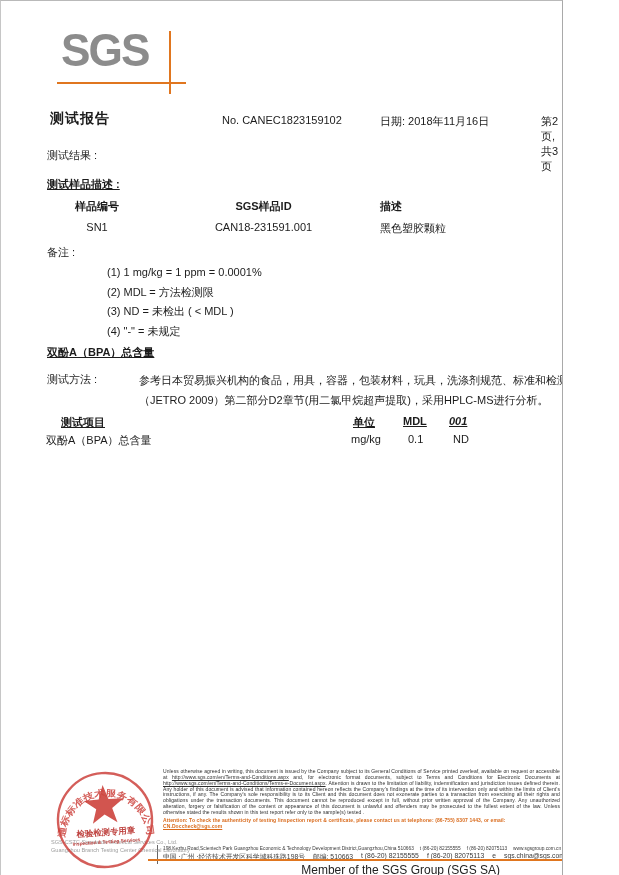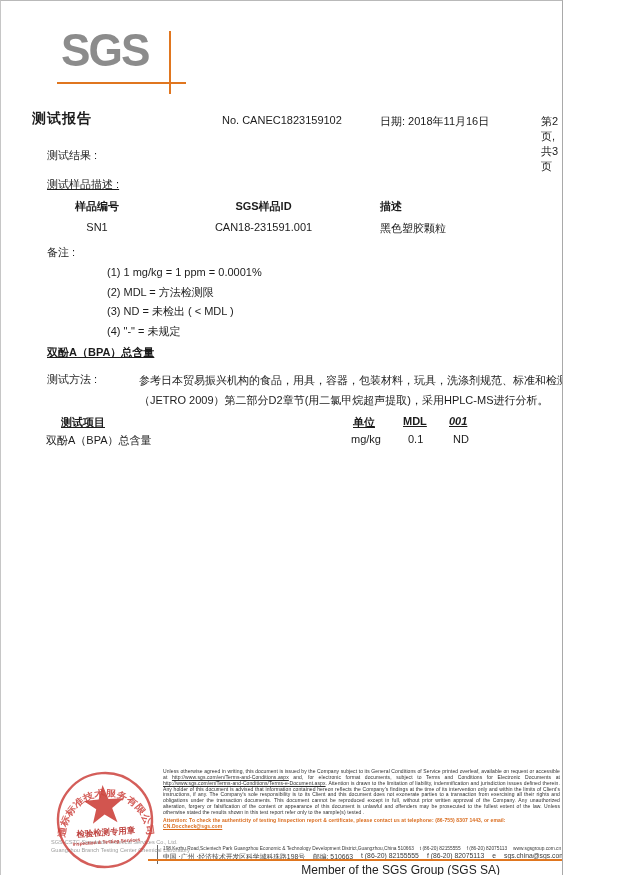--- a/index.html
+++ b/index.html
@@ -11,28 +11,28 @@
     overflow:hidden;
   }
   .abs { position:absolute; }
 
   
   .logo-text { left:60px; top:26px; font-size:46px; font-weight:bold; color:#8c8c8c;
                letter-spacing:-2px; line-height:1; transform:scaleX(.96); transform-origin:left top; }
   .logo-hline { left:56px; top:81px; width:129px; height:2px; background:var(--accent); }
   .logo-vline { left:168px; top:30px; width:2px; height:63px; background:var(--accent); }
 
-  .doc-title { left:31px; top:109px; font-size:14px; font-weight:bold; letter-spacing:1px; }
+  .doc-title { left:49px; top:109px; font-size:14px; font-weight:bold; letter-spacing:1px; }
   .report-no { left:221px; top:113px; font-size:11px; }
   .report-date { left:379px; top:113px; font-size:11px; }
   .page-info { left:492px; top:113px; font-size:11px;margin-left:48px; }
 
   
   .sec-results { left:46px; top:147px; font-size:11px; }
-  .sec-sample-desc { left:46px; top:176px; font-size:11px; font-weight:normal; text-decoration:underline; }
+  .sec-sample-desc { left:46px; top:176px; font-size:11px; font-weight:bold; text-decoration:underline; }
 
   .sample-table { left:46px; top:198px; font-size:11px; }
   .sample-table .row { display:grid; grid-template-columns:100px 145px auto; column-gap:4px;gap:44px; }
   .sample-table .c1, .sample-table .c2 { text-align:center; }
   .sample-table .hdr { font-weight:bold; margin-bottom:7px; }
 
   .notes-label { left:46px; top:244px; font-size:11px; }
   .notes { left:106px; top:262px; font-size:11px; line-height:19.5px; }
 
   .bpa-heading { left:46px; top:344px; font-size:11px; font-weight:bold; text-decoration:underline; }

